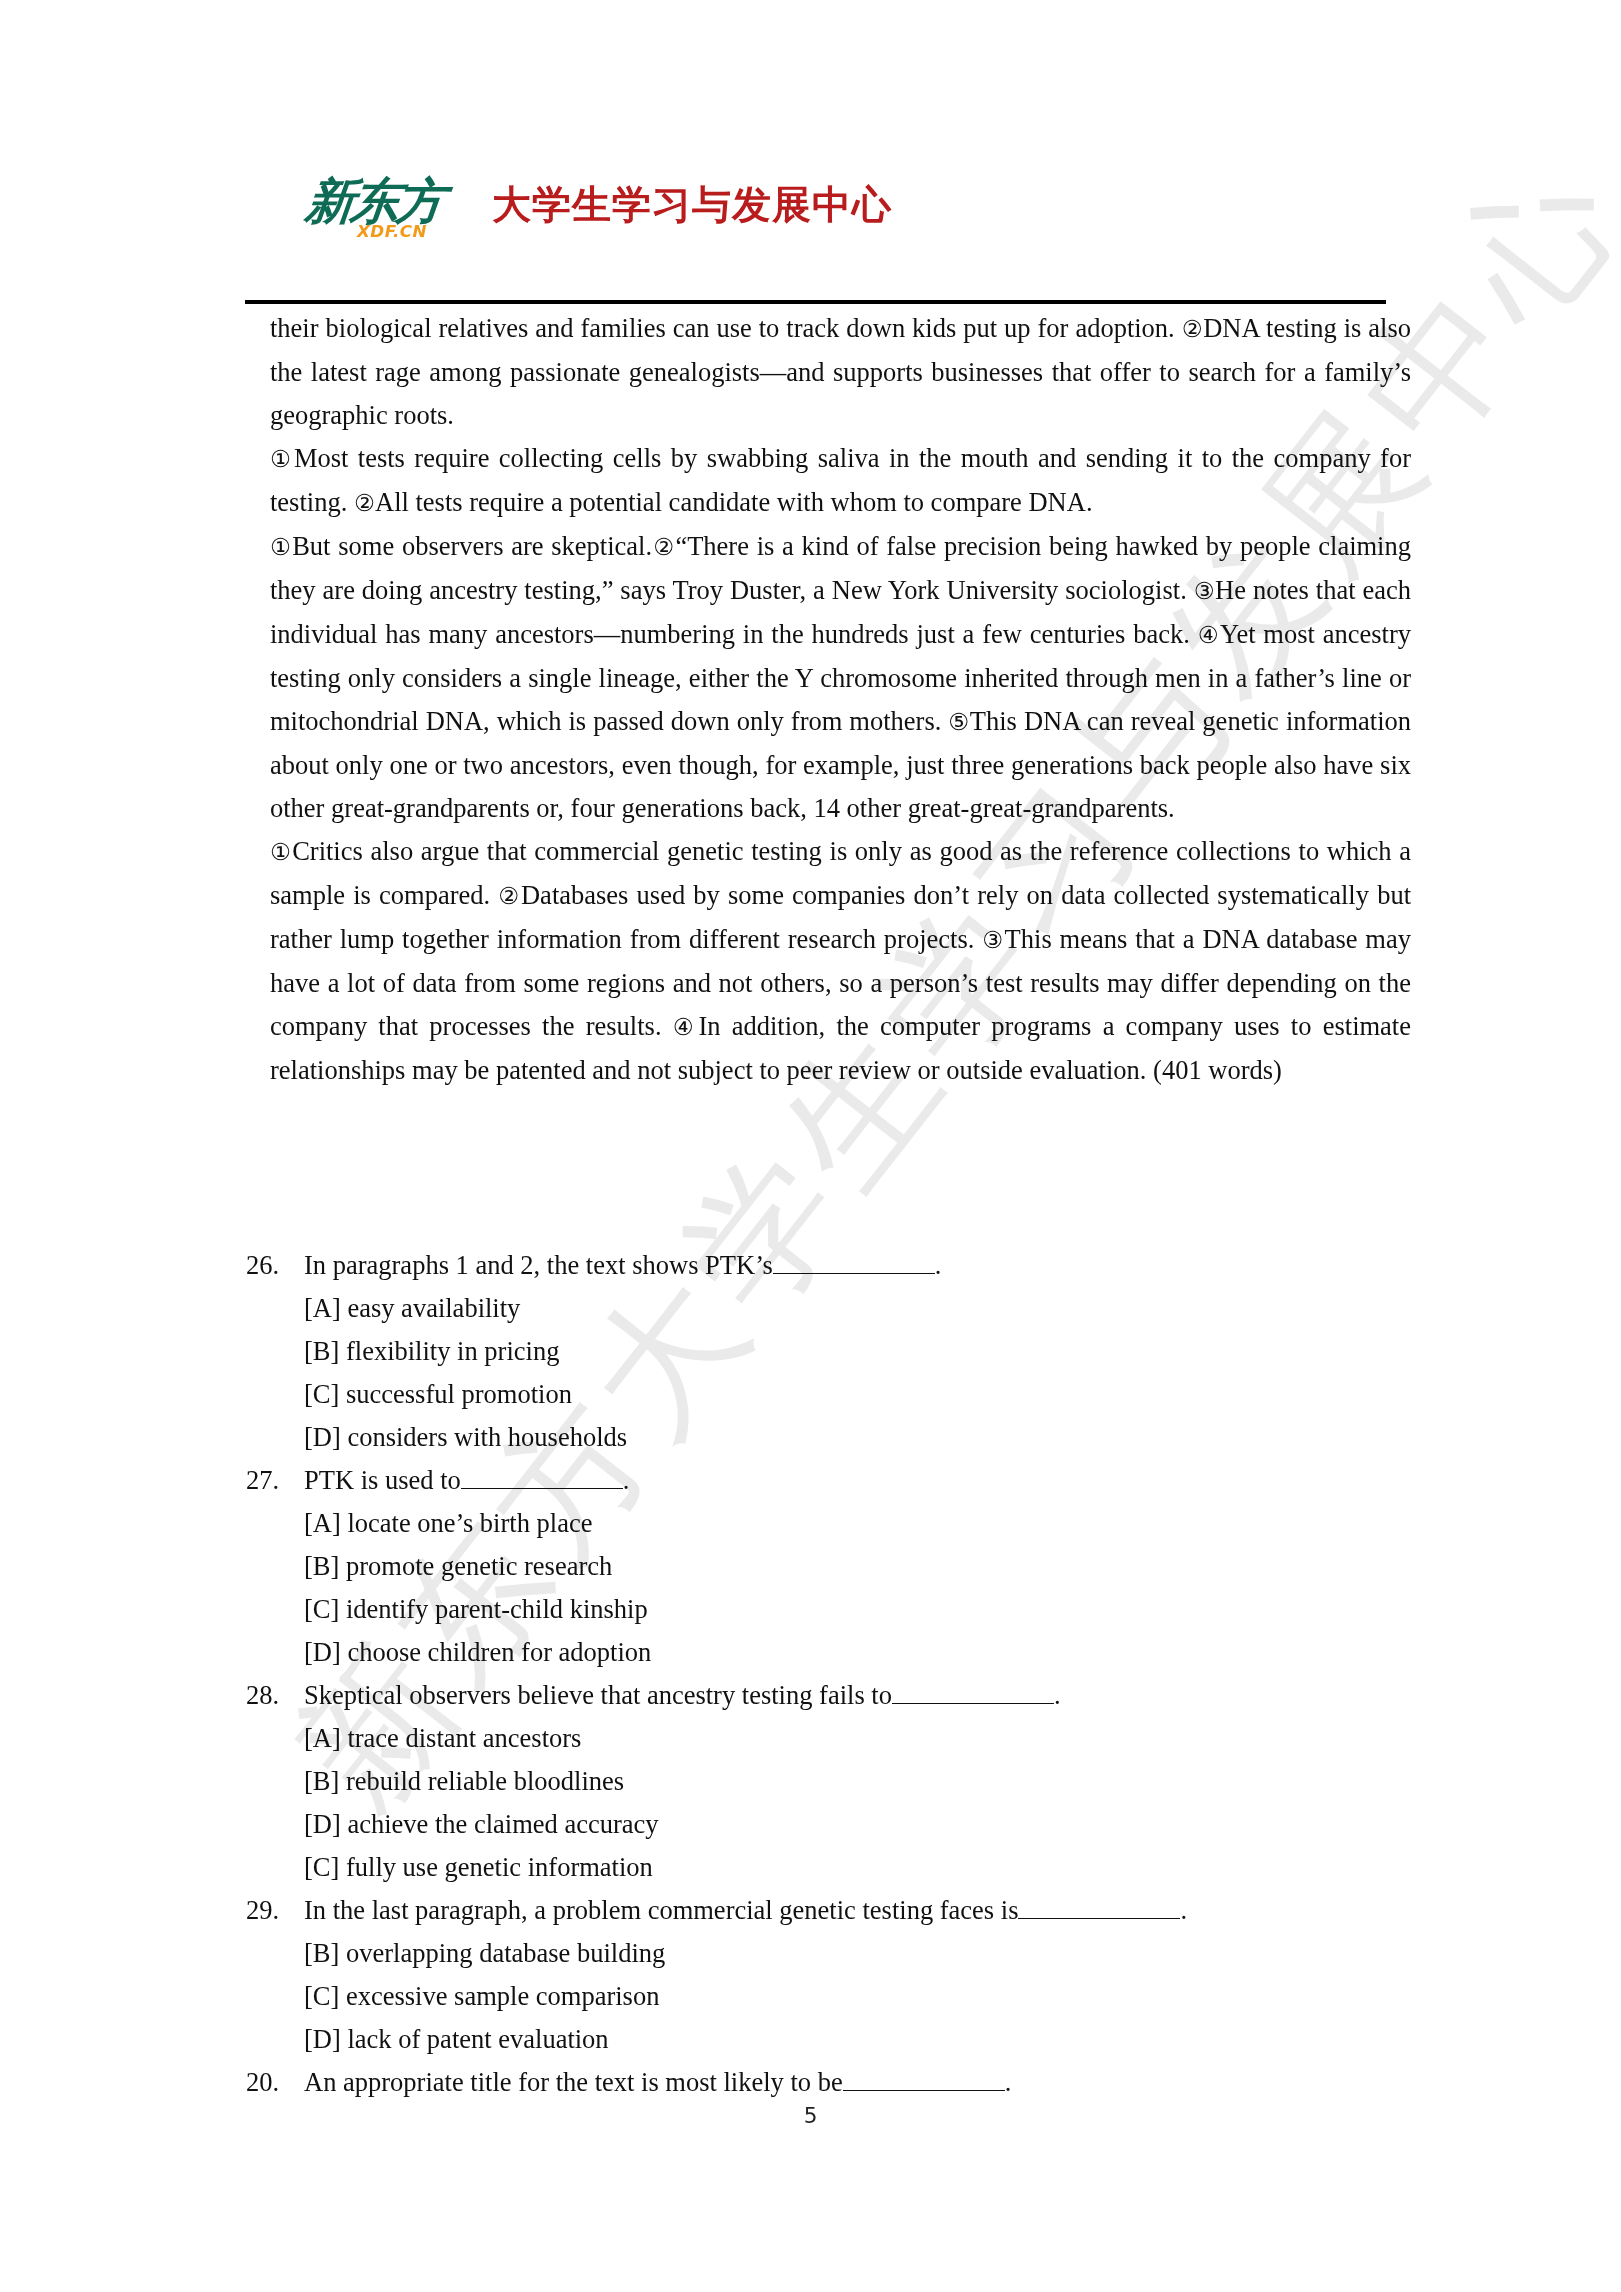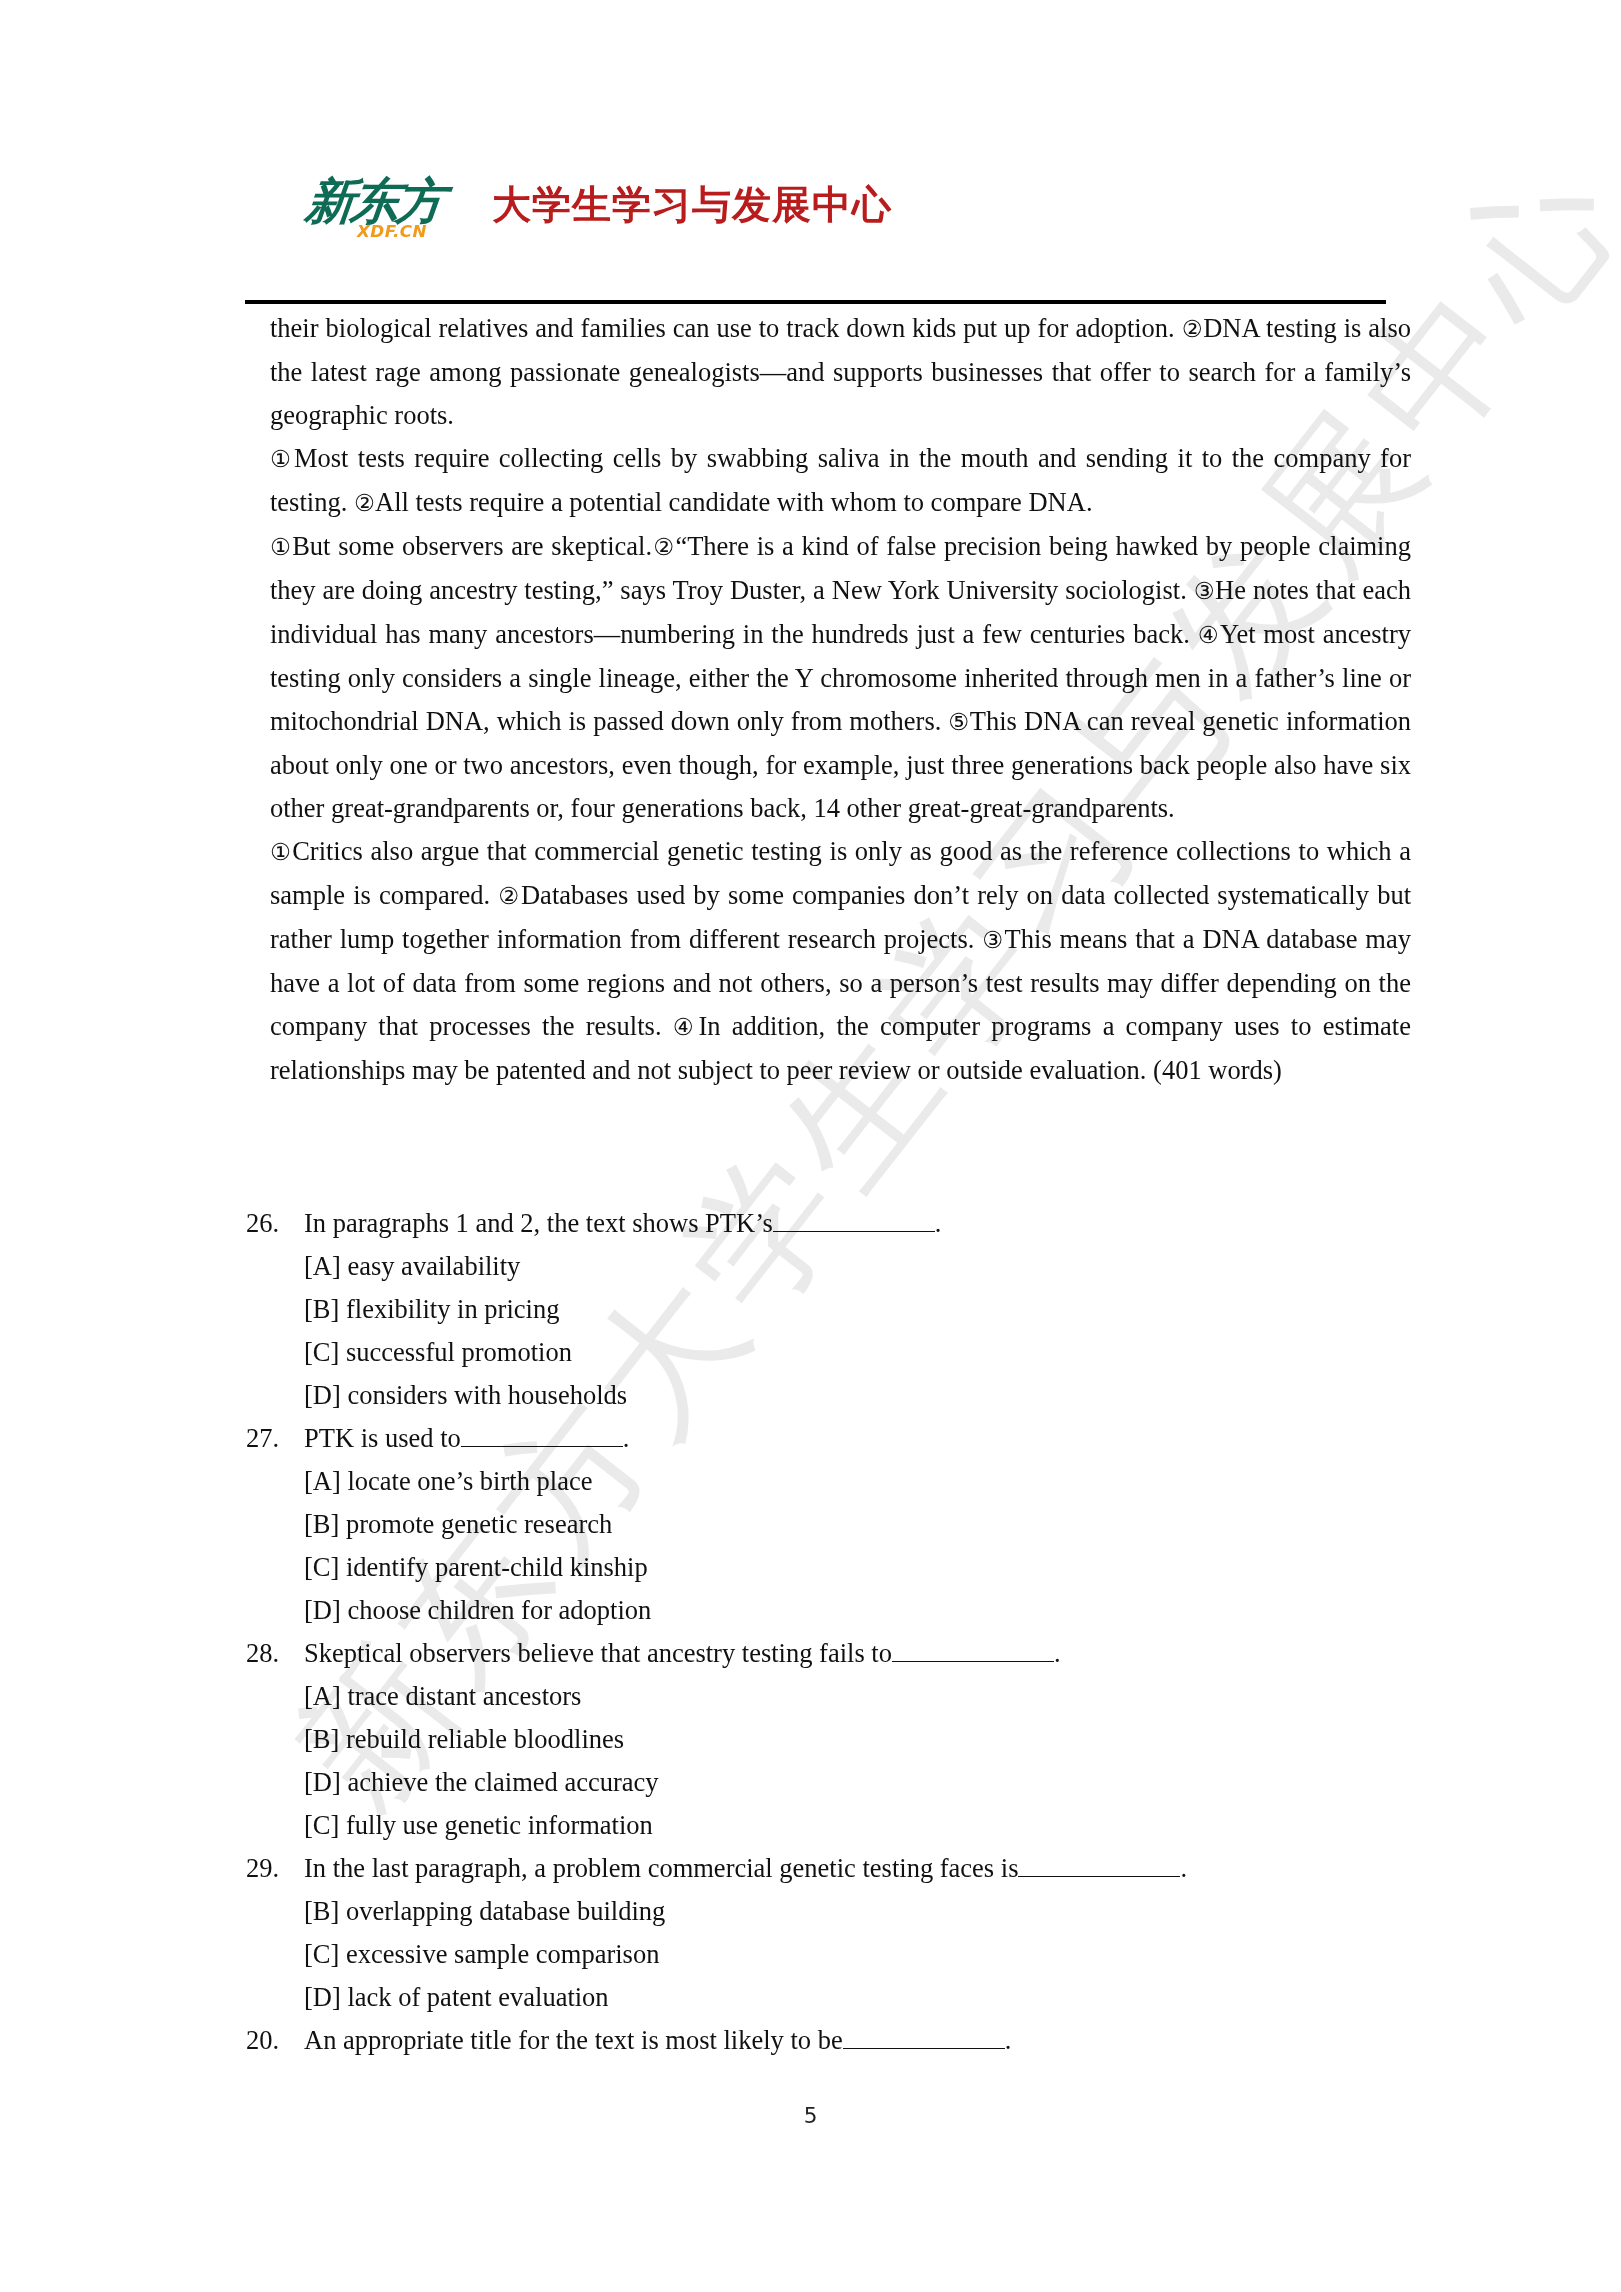--- a/index.html
+++ b/index.html
@@ -16,21 +16,21 @@
   .center-name { margin-left: 29px; margin-top: 5.9px; font-family: "DejaVu Sans", sans-serif; font-weight: bold;
                  font-size: 39px; line-height: 45px; color: #b91c1c; letter-spacing: 1px; }
 
   .rule { position: absolute; left: 245px; top: 300px; width: 1141px; height: 3.9px; background: #000; }
 
   .body-text { position: absolute; left: 246px; top: 307px; width: 1141px; font-size: 26.5px; line-height: 43px;
                text-align: justify; margin-left: 24px; }
   .body-text p { margin: 0; }
   .circ { font-family: "DejaVu Sans", sans-serif; font-size: 23.5px; }
 
-  .questions { position: absolute; left: 246px; top: 1202px; width: 1141px; font-size: 26.5px; line-height: 43px; }
+  .questions { position: absolute; left: 246px; top: 1244px; width: 1141px; font-size: 26.5px; line-height: 43px; }
   .q { display: flex; }
   .q-num { width: 58px; flex: none; }
   .blank { display: inline-block; width: 162px; border-bottom: 1.5px solid #111; height: 25.5px; vertical-align: baseline; }
   .opt { padding-left: 58px; }
 
   .page-number { position: absolute; left: 0; width: 1621px; top: 2103px; text-align: center;
                  font-family: "DejaVu Sans", sans-serif; font-size: 21.6px; color: #222; }
 
   .watermark { position: absolute; left: 176px; top: 1029px; font-family: "DejaVu Sans", sans-serif;
                font-size: 147px; color: rgba(160,160,160,0.22); transform: rotate(-52deg); transform-origin: left top;

